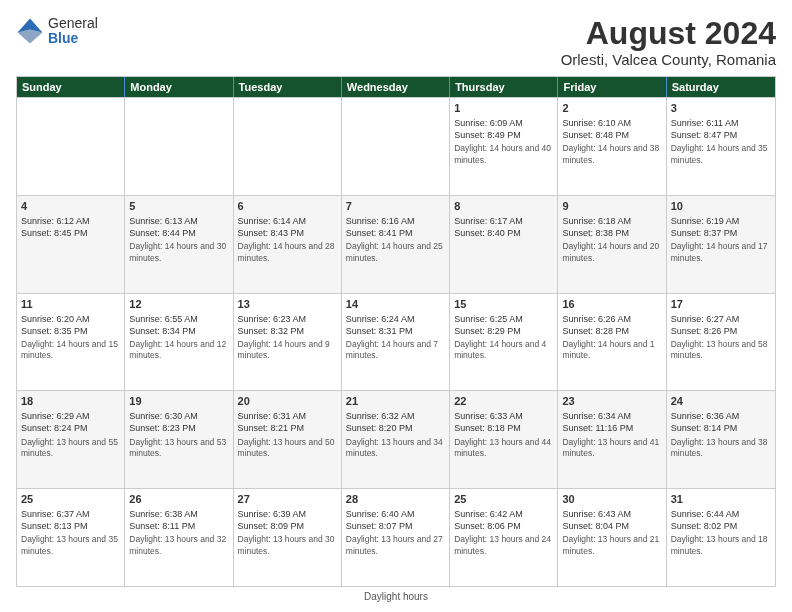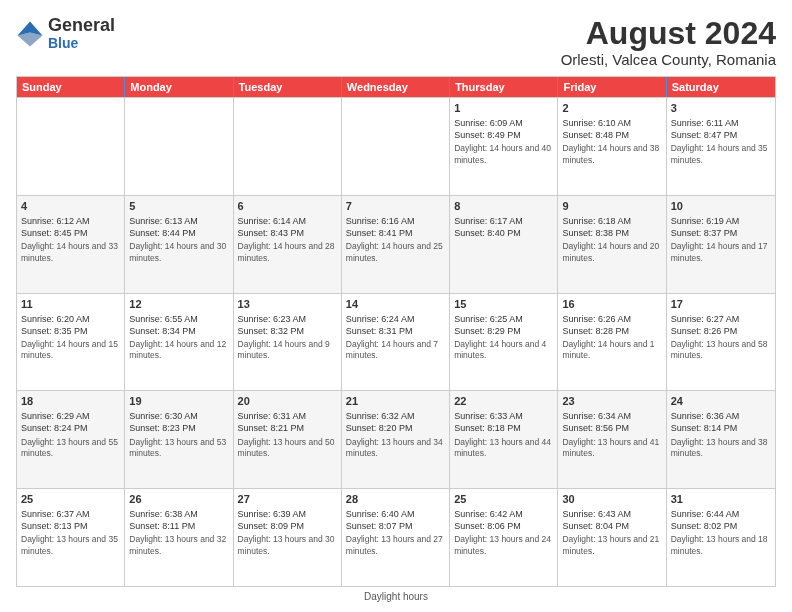--- a/index.html
+++ b/index.html
@@ -27,22 +27,22 @@
       display: flex;
       align-items: center;
       gap: 4px;
     }
     .logo-text {
       display: flex;
       flex-direction: column;
       line-height: 1.1;
     }
     .logo-general {
-      font-size: 18px;
-      font-weight: bold;
+      font-size: 14px;
+      font-weight: normal;
       color: #333;
     }
     .logo-blue {
       font-size: 14px;
       font-weight: bold;
       color: #2a6db5;
     }
     .logo-icon {
       width: 28px;
       height: 28px;
@@ -62,21 +62,21 @@
     }
     .calendar {
       flex: 1;
       display: flex;
       flex-direction: column;
       border: 1px solid #ccc;
     }
     .cal-header-row {
       display: grid;
       grid-template-columns: repeat(7, 1fr);
-      background: #ef4444;
+      background: #14532d;
     }
     .cal-header-cell {
       color: #fff;
       font-size: 11px;
       font-weight: bold;
       padding: 4px 5px;
       border-right: 1px solid #4a8fd5;
       text-align: left;
     }
     .cal-header-cell:last-child { border-right: none; }
@@ -157,21 +157,21 @@
     <div class="cal-row">
           <div class="cal-cell empty"></div>
           <div class="cal-cell empty"></div>
           <div class="cal-cell empty"></div>
           <div class="cal-cell empty"></div>
           <div class="cal-cell"><span class="day-number">1</span><span>Sunrise: 6:09 AM</span><br><span>Sunset: 8:49 PM</span><br><span class="daylight-note">Daylight: 14 hours and 40 minutes.</span></div>
           <div class="cal-cell"><span class="day-number">2</span><span>Sunrise: 6:10 AM</span><br><span>Sunset: 8:48 PM</span><br><span class="daylight-note">Daylight: 14 hours and 38 minutes.</span></div>
           <div class="cal-cell"><span class="day-number">3</span><span>Sunrise: 6:11 AM</span><br><span>Sunset: 8:47 PM</span><br><span class="daylight-note">Daylight: 14 hours and 35 minutes.</span></div>
         </div>
         <div class="cal-row">
-          <div class="cal-cell shaded"><span class="day-number">4</span><span>Sunrise: 6:12 AM</span><br><span>Sunset: 8:45 PM</span><br><span class="daylight-note">Daylight: 14 hours and 33 minutes.</span></div>
+          <div class="cal-cell shaded"><span class="day-number">4</span><span>Sunrise: 6:12 AM</span><br><span>Sunset: 8:45 PM</span><br></div>
           <div class="cal-cell shaded"><span class="day-number">5</span><span>Sunrise: 6:13 AM</span><br><span>Sunset: 8:44 PM</span><br><span class="daylight-note">Daylight: 14 hours and 30 minutes.</span></div>
           <div class="cal-cell shaded"><span class="day-number">6</span><span>Sunrise: 6:14 AM</span><br><span>Sunset: 8:43 PM</span><br><span class="daylight-note">Daylight: 14 hours and 28 minutes.</span></div>
           <div class="cal-cell shaded"><span class="day-number">7</span><span>Sunrise: 6:16 AM</span><br><span>Sunset: 8:41 PM</span><br><span class="daylight-note">Daylight: 14 hours and 25 minutes.</span></div>
           <div class="cal-cell shaded"><span class="day-number">8</span><span>Sunrise: 6:17 AM</span><br><span>Sunset: 8:40 PM</span><br></div>
           <div class="cal-cell shaded"><span class="day-number">9</span><span>Sunrise: 6:18 AM</span><br><span>Sunset: 8:38 PM</span><br><span class="daylight-note">Daylight: 14 hours and 20 minutes.</span></div>
           <div class="cal-cell shaded"><span class="day-number">10</span><span>Sunrise: 6:19 AM</span><br><span>Sunset: 8:37 PM</span><br><span class="daylight-note">Daylight: 14 hours and 17 minutes.</span></div>
         </div>
         <div class="cal-row">
           <div class="cal-cell"><span class="day-number">11</span><span>Sunrise: 6:20 AM</span><br><span>Sunset: 8:35 PM</span><br><span class="daylight-note">Daylight: 14 hours and 15 minutes.</span></div>
           <div class="cal-cell"><span class="day-number">12</span><span>Sunrise: 6:55 AM</span><br><span>Sunset: 8:34 PM</span><br><span class="daylight-note">Daylight: 14 hours and 12 minutes.</span></div>
@@ -180,21 +180,21 @@
           <div class="cal-cell"><span class="day-number">15</span><span>Sunrise: 6:25 AM</span><br><span>Sunset: 8:29 PM</span><br><span class="daylight-note">Daylight: 14 hours and 4 minutes.</span></div>
           <div class="cal-cell"><span class="day-number">16</span><span>Sunrise: 6:26 AM</span><br><span>Sunset: 8:28 PM</span><br><span class="daylight-note">Daylight: 14 hours and 1 minute.</span></div>
           <div class="cal-cell"><span class="day-number">17</span><span>Sunrise: 6:27 AM</span><br><span>Sunset: 8:26 PM</span><br><span class="daylight-note">Daylight: 13 hours and 58 minutes.</span></div>
         </div>
         <div class="cal-row">
           <div class="cal-cell shaded"><span class="day-number">18</span><span>Sunrise: 6:29 AM</span><br><span>Sunset: 8:24 PM</span><br><span class="daylight-note">Daylight: 13 hours and 55 minutes.</span></div>
           <div class="cal-cell shaded"><span class="day-number">19</span><span>Sunrise: 6:30 AM</span><br><span>Sunset: 8:23 PM</span><br><span class="daylight-note">Daylight: 13 hours and 53 minutes.</span></div>
           <div class="cal-cell shaded"><span class="day-number">20</span><span>Sunrise: 6:31 AM</span><br><span>Sunset: 8:21 PM</span><br><span class="daylight-note">Daylight: 13 hours and 50 minutes.</span></div>
           <div class="cal-cell shaded"><span class="day-number">21</span><span>Sunrise: 6:32 AM</span><br><span>Sunset: 8:20 PM</span><br><span class="daylight-note">Daylight: 13 hours and 34 minutes.</span></div>
           <div class="cal-cell shaded"><span class="day-number">22</span><span>Sunrise: 6:33 AM</span><br><span>Sunset: 8:18 PM</span><br><span class="daylight-note">Daylight: 13 hours and 44 minutes.</span></div>
-          <div class="cal-cell shaded"><span class="day-number">23</span><span>Sunrise: 6:34 AM</span><br><span>Sunset: 8:56 PM</span><br><span class="daylight-note">Daylight: 13 hours and 41 minutes.</span></div>
+          <div class="cal-cell shaded"><span class="day-number">23</span><span>Sunrise: 6:34 AM</span><br><span>Sunset: 11:16 PM</span><br><span class="daylight-note">Daylight: 13 hours and 41 minutes.</span></div>
           <div class="cal-cell shaded"><span class="day-number">24</span><span>Sunrise: 6:36 AM</span><br><span>Sunset: 8:14 PM</span><br><span class="daylight-note">Daylight: 13 hours and 38 minutes.</span></div>
         </div>
         <div class="cal-row">
           <div class="cal-cell"><span class="day-number">25</span><span>Sunrise: 6:37 AM</span><br><span>Sunset: 8:13 PM</span><br><span class="daylight-note">Daylight: 13 hours and 35 minutes.</span></div>
           <div class="cal-cell"><span class="day-number">26</span><span>Sunrise: 6:38 AM</span><br><span>Sunset: 8:11 PM</span><br><span class="daylight-note">Daylight: 13 hours and 32 minutes.</span></div>
           <div class="cal-cell"><span class="day-number">27</span><span>Sunrise: 6:39 AM</span><br><span>Sunset: 8:09 PM</span><br><span class="daylight-note">Daylight: 13 hours and 30 minutes.</span></div>
           <div class="cal-cell"><span class="day-number">28</span><span>Sunrise: 6:40 AM</span><br><span>Sunset: 8:07 PM</span><br><span class="daylight-note">Daylight: 13 hours and 27 minutes.</span></div>
           <div class="cal-cell"><span class="day-number">25</span><span>Sunrise: 6:42 AM</span><br><span>Sunset: 8:06 PM</span><br><span class="daylight-note">Daylight: 13 hours and 24 minutes.</span></div>
           <div class="cal-cell"><span class="day-number">30</span><span>Sunrise: 6:43 AM</span><br><span>Sunset: 8:04 PM</span><br><span class="daylight-note">Daylight: 13 hours and 21 minutes.</span></div>
           <div class="cal-cell"><span class="day-number">31</span><span>Sunrise: 6:44 AM</span><br><span>Sunset: 8:02 PM</span><br><span class="daylight-note">Daylight: 13 hours and 18 minutes.</span></div>

